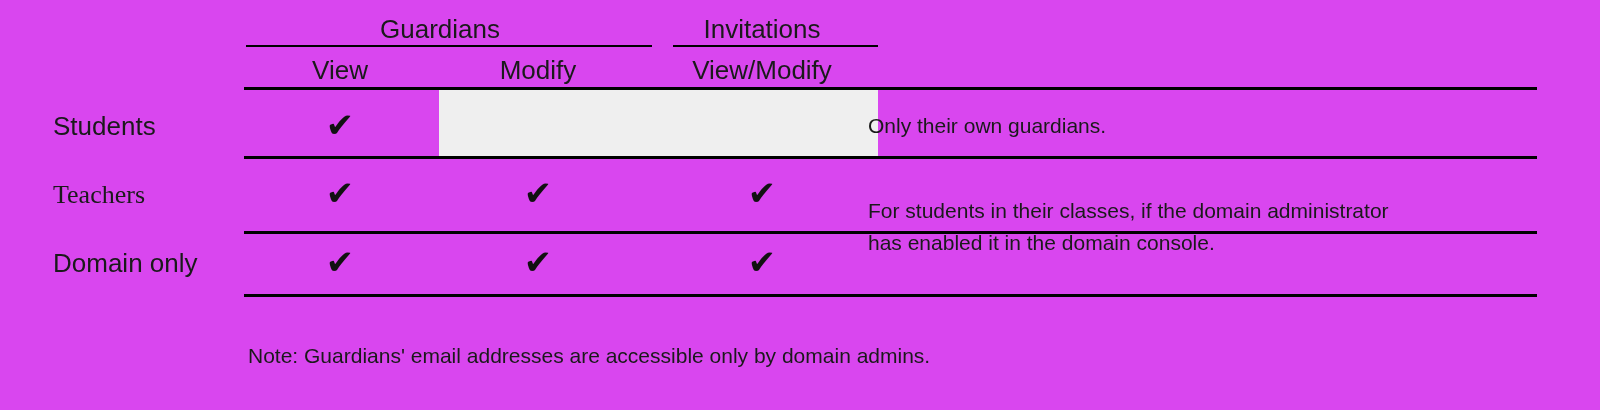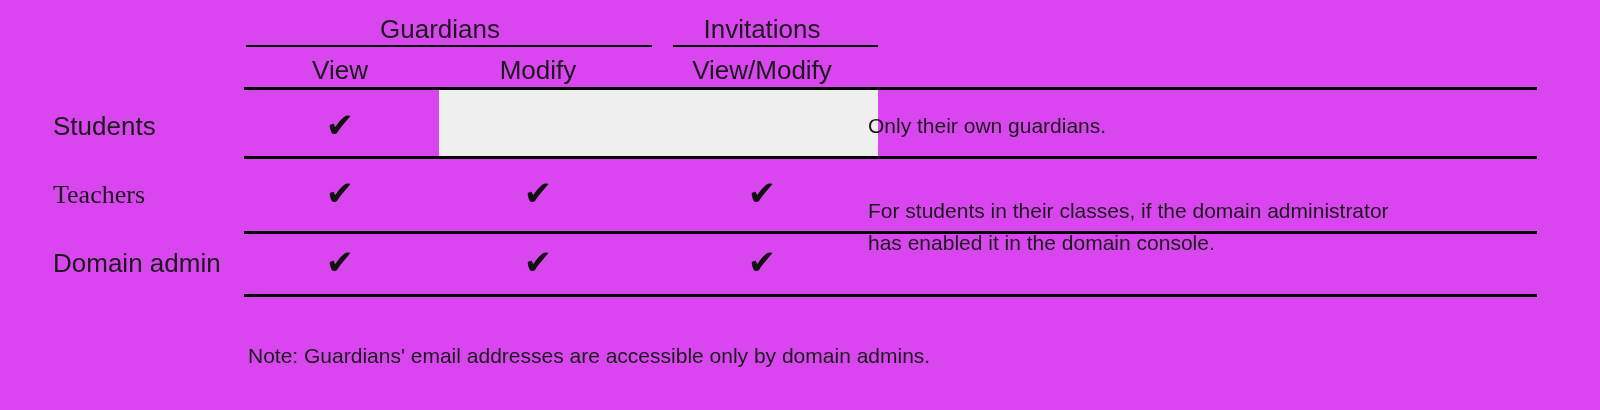--- a/index.html
+++ b/index.html
@@ -138,21 +138,21 @@
 
   <div class="check" style="left:508px; top:176px;">✔</div>
 
   <div class="check" style="left:732px; top:176px;">✔</div>
 
   <div class="desc" style="left:868px; top:163px; width:670px;margin-top:32px;">For students in their classes, if the domain administrator
 has enabled it in the domain console.</div>
 
   <div class="rule" style="left:244px; top:231px; width:1293px;"></div>
 
-  <div class="row-label" style="left:53px; top:247px;">Domain admin</div>
+  <div class="row-label" style="left:53px; top:247px;">Domain only</div>
 
   <div class="check" style="left:310px; top:245px;">✔</div>
 
   <div class="check" style="left:508px; top:245px;">✔</div>
 
   <div class="check" style="left:732px; top:245px;">✔</div>
 
 
   <div class="rule" style="left:244px; top:294px; width:1293px;"></div>
 

